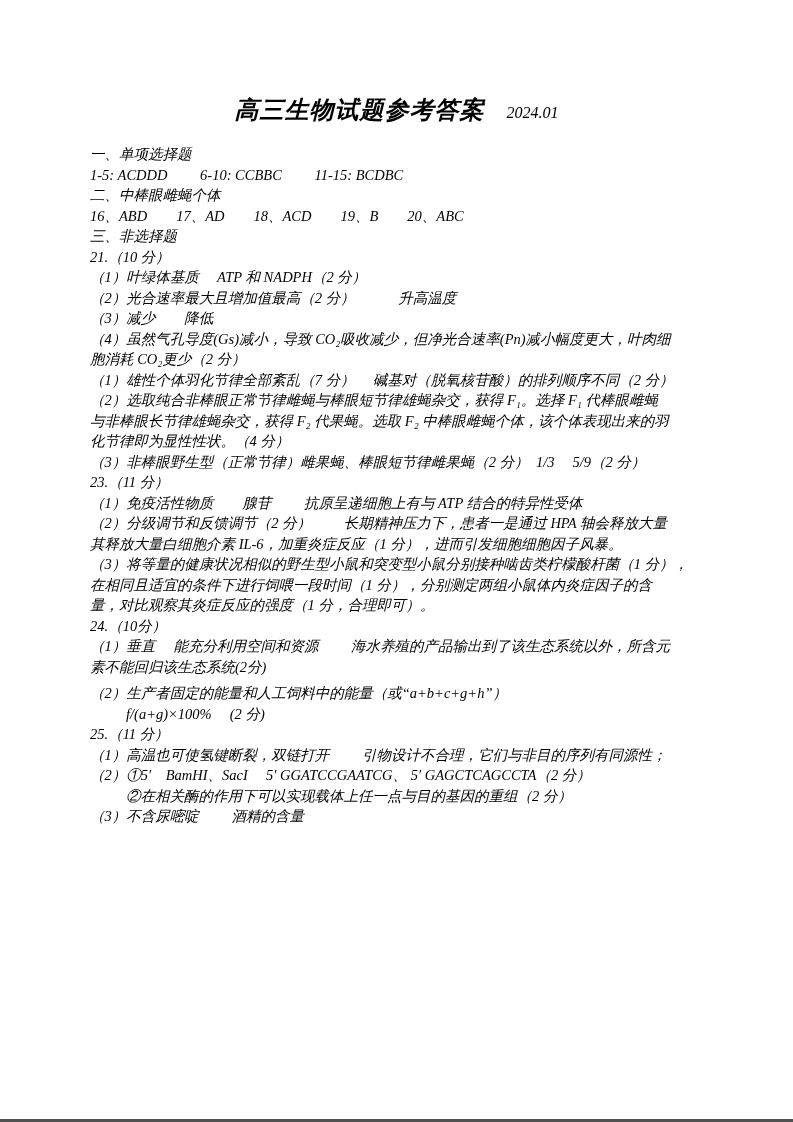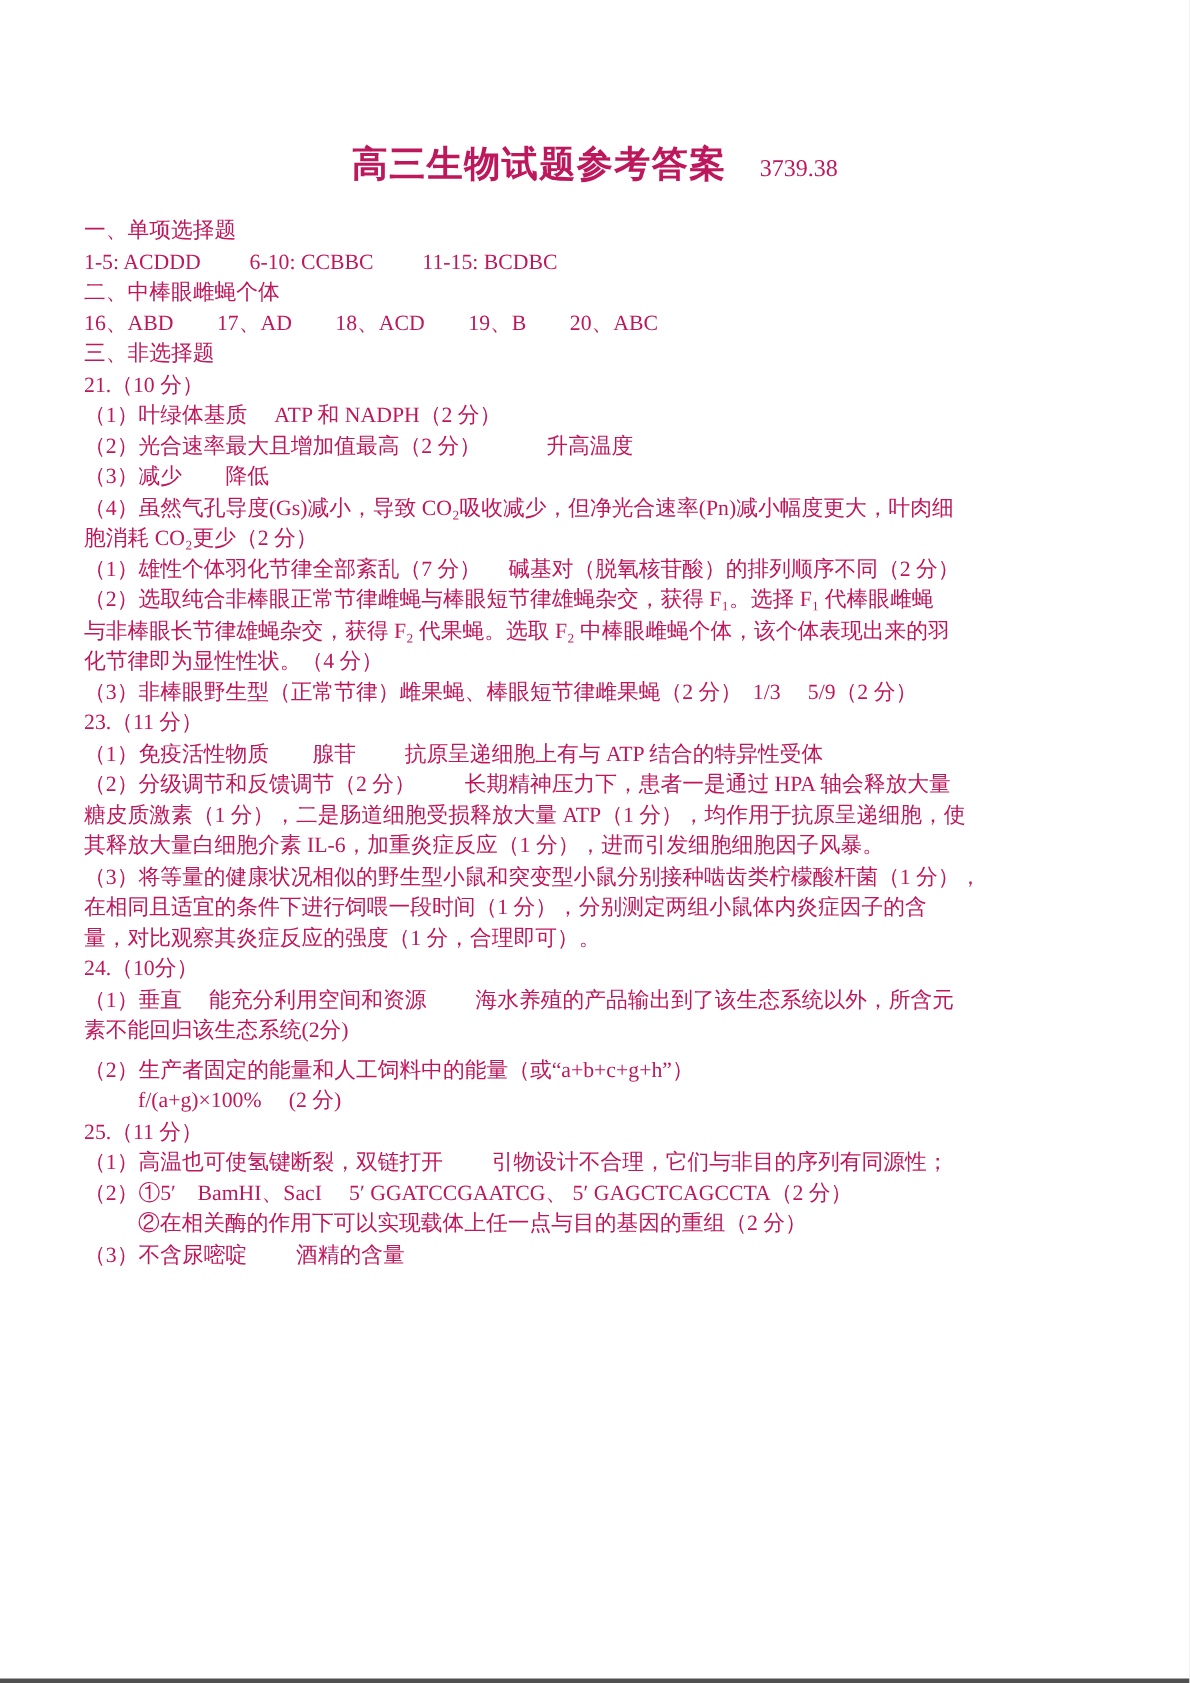--- a/index.html
+++ b/index.html
@@ -6,21 +6,22 @@
   .page {
     position: relative;
     width: 793px;
     height: 1122px;
     margin: 0 auto;
     background: #ffffff;
     box-sizing: border-box;
     border-bottom: 3px solid #505050;
     overflow: hidden;
     font-family: "Liberation Serif", "DejaVu Serif", serif;
-    color: #be185d;
+    color: #000000;
+    font-style: italic;
   }
   .title-row {
     padding-top: 97px;
     display: flex;
     justify-content: center;
     align-items: baseline;
     gap: 22px;
   }
   .doc-title {
     margin: 0;
@@ -29,37 +30,37 @@
     font-size: 24px;
     letter-spacing: 1px;
     line-height: 1.1;
   }
   .doc-date {
     font-size: 16px;
     font-family: "Liberation Serif", "DejaVu Serif", serif;
   }
   .doc-body {
     margin-top: 21px;
-    padding-left: 56px;
+    padding-left: 90px;
     padding-right: 88px;
     font-size: 14.5px;
     line-height: 20.5px;
   }
   .line {
     white-space: pre;
   }
   .line.gap-before { margin-top: 6px; }
 </style>
 </head>
 <body>
 
 <div class="page">
   <div class="title-row">
     <h1 class="doc-title">高三生物试题参考答案</h1>
-    <span class="doc-date">3739.38</span>
+    <span class="doc-date">2024.01</span>
   </div>
   <div class="doc-body">
       <div class="line">一、单项选择题</div>
       <div class="line">1-5: ACDDD　　 6-10: CCBBC　　 11-15: BCDBC</div>
       <div class="line">二、中棒眼雌蝇个体</div>
       <div class="line">16、ABD　　17、AD　　18、ACD　　19、B　　20、ABC</div>
       <div class="line">三、非选择题</div>
       <div class="line">21.（10 分）</div>
       <div class="line">（1）叶绿体基质　 ATP 和 NADPH（2 分）</div>
       <div class="line">（2）光合速率最大且增加值最高（2 分）　　　升高温度</div>
@@ -67,21 +68,20 @@
       <div class="line">（4）虽然气孔导度(Gs)减小，导致 CO₂吸收减少，但净光合速率(Pn)减小幅度更大，叶肉细</div>
       <div class="line">胞消耗 CO₂更少（2 分）</div>
       <div class="line">（1）雄性个体羽化节律全部紊乱（7 分）　 碱基对（脱氧核苷酸）的排列顺序不同（2 分）</div>
       <div class="line">（2）选取纯合非棒眼正常节律雌蝇与棒眼短节律雄蝇杂交，获得 F₁。选择 F₁ 代棒眼雌蝇</div>
       <div class="line">与非棒眼长节律雄蝇杂交，获得 F₂ 代果蝇。选取 F₂ 中棒眼雌蝇个体，该个体表现出来的羽</div>
       <div class="line">化节律即为显性性状。（4 分）</div>
       <div class="line">（3）非棒眼野生型（正常节律）雌果蝇、棒眼短节律雌果蝇（2 分）  1/3　 5/9（2 分）</div>
       <div class="line">23.（11 分）</div>
       <div class="line">（1）免疫活性物质　　腺苷　　 抗原呈递细胞上有与 ATP 结合的特异性受体</div>
       <div class="line">（2）分级调节和反馈调节（2 分）　　 长期精神压力下，患者一是通过 HPA 轴会释放大量</div>
-      <div class="line">糖皮质激素（1 分），二是肠道细胞受损释放大量 ATP（1 分），均作用于抗原呈递细胞，使</div>
       <div class="line">其释放大量白细胞介素 IL-6，加重炎症反应（1 分），进而引发细胞细胞因子风暴。</div>
       <div class="line">（3）将等量的健康状况相似的野生型小鼠和突变型小鼠分别接种啮齿类柠檬酸杆菌（1 分），</div>
       <div class="line">在相同且适宜的条件下进行饲喂一段时间（1 分），分别测定两组小鼠体内炎症因子的含</div>
       <div class="line">量，对比观察其炎症反应的强度（1 分，合理即可）。</div>
       <div class="line">24.（10分）</div>
       <div class="line">（1）垂直　 能充分利用空间和资源　　 海水养殖的产品输出到了该生态系统以外，所含元</div>
       <div class="line">素不能回归该生态系统(2分)</div>
       <div class="line gap-before">（2）生产者固定的能量和人工饲料中的能量（或“a+b+c+g+h”）</div>
       <div class="line" style="margin-left: 36px;">f/(a+g)×100%　 (2 分)</div>
       <div class="line">25.（11 分）</div>

